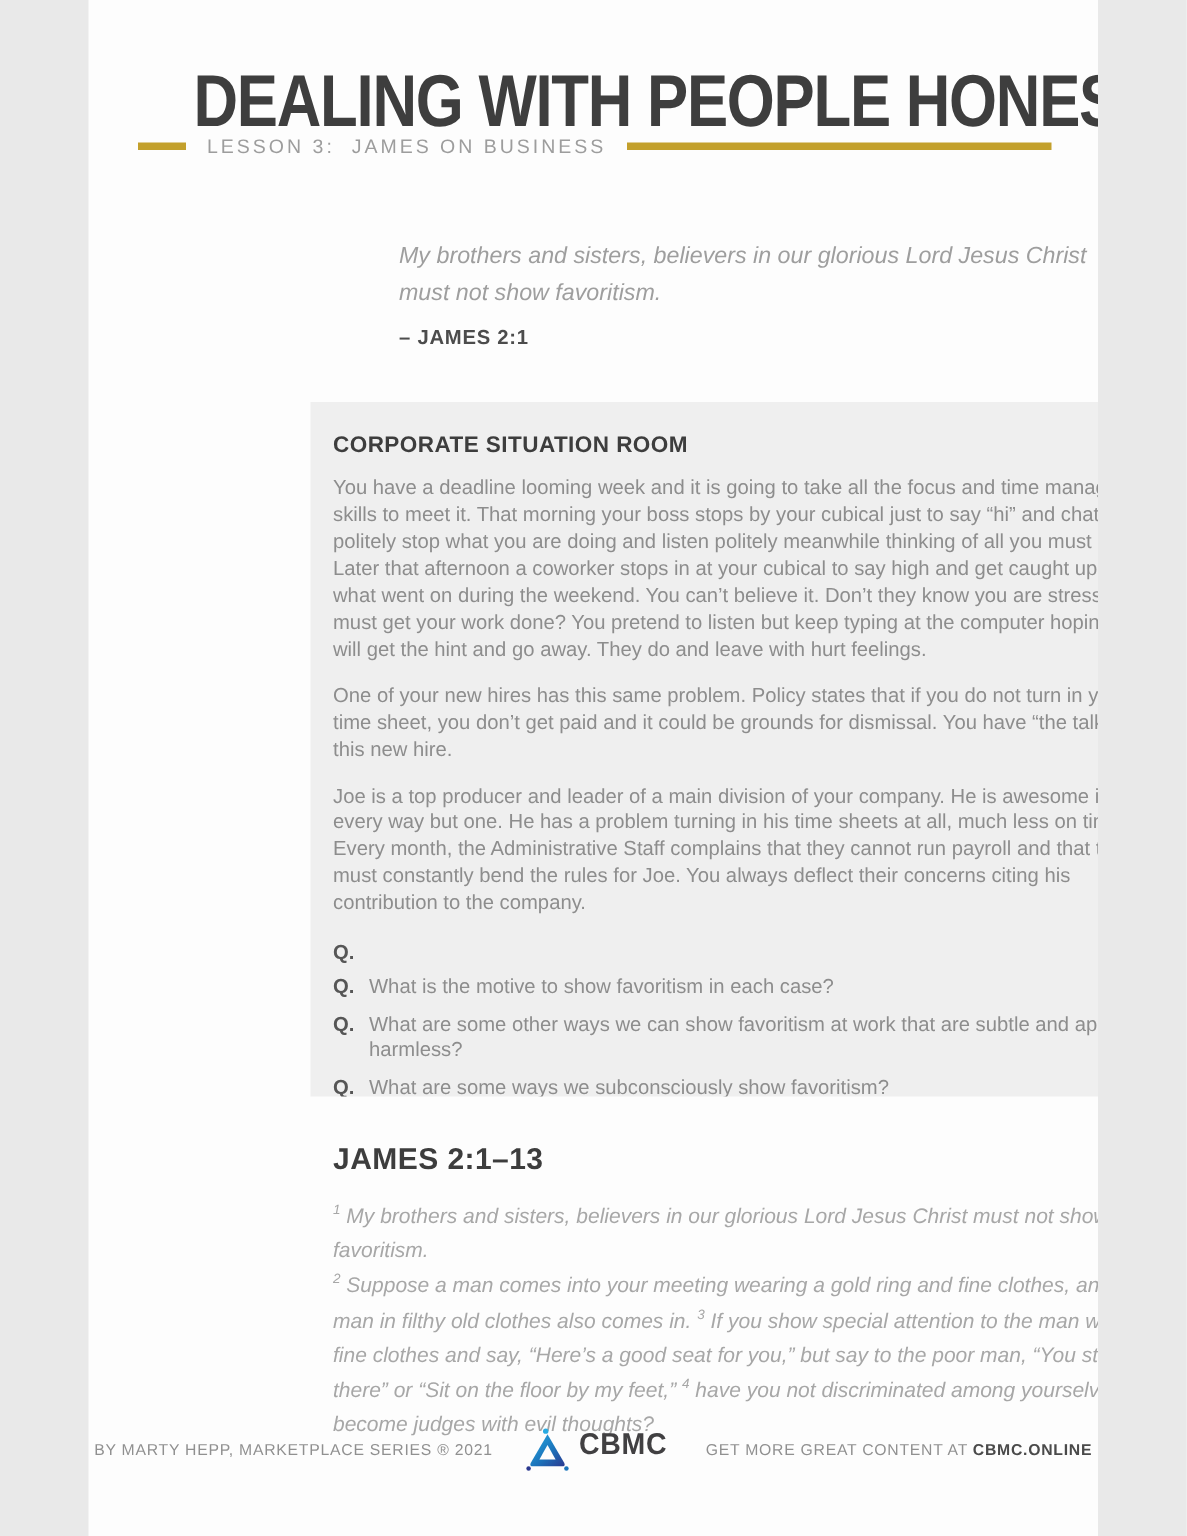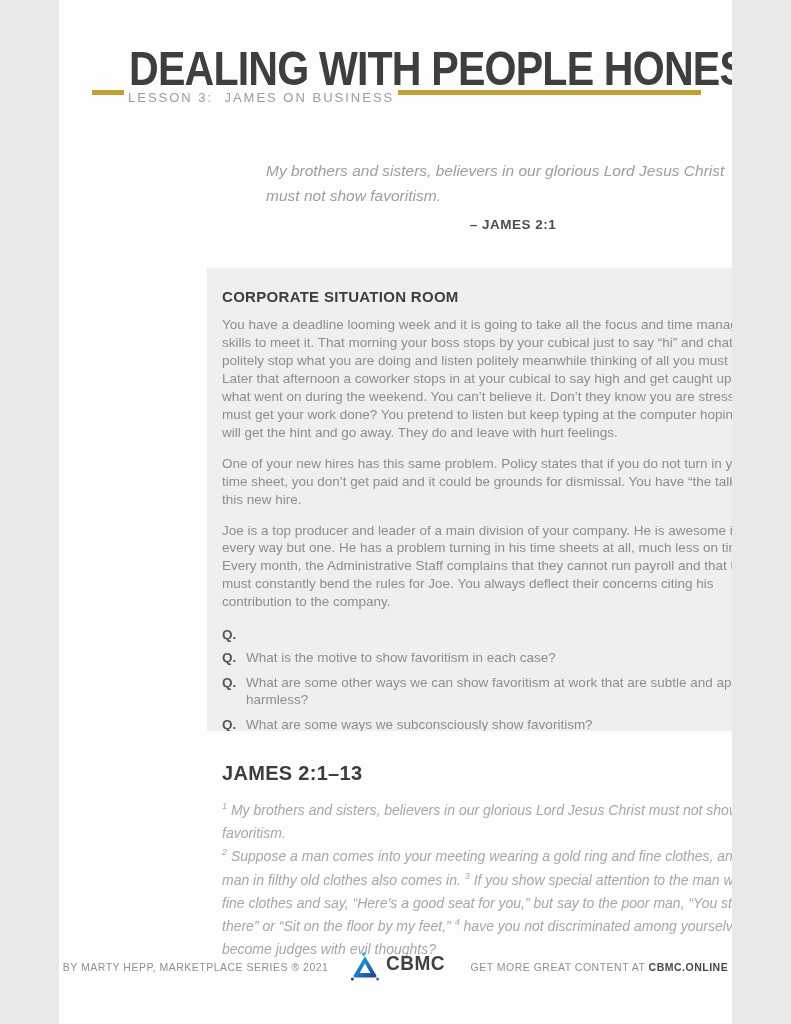--- a/index.html
+++ b/index.html
@@ -24,36 +24,36 @@
   
   .doc-title{
     position:absolute;left:70px;top:44px;
     font-size:49px;font-weight:bold;line-height:1;
     color:var(--title);
     letter-spacing:-1px;white-space:nowrap;
     transform:scaleX(.84);transform-origin:left top;
   }
   .subtitle-row{
     position:absolute;left:33px;top:90px;right:31px;
-    display:flex;align-items:flex-start;
+    display:flex;align-items:center;gap:10px;
   }
   .gold-dash{width:32px;height:5px;background:var(--gold);flex:0 0 auto;}
   .gold-line{flex:1 1 auto;height:5px;background:var(--gold);}
   .subtitle-label{
     font-size:13px;letter-spacing:2px;color:#9d9d9d;
     white-space:pre;flex:0 0 auto;padding:0 4px;
   }
   
   .quote-block{position:absolute;left:207px;top:159px;width:494px;}
   .quote-text{
     font-style:italic;font-size:15.5px;line-height:1.6;
     color:var(--muted);max-width:470px;
   }
   .quote-attribution{
-    margin-top:8px;text-align:center;
+    margin-top:8px;text-align:left;
     font-size:13.5px;font-weight:bold;letter-spacing:.5px;
     color:var(--dark);
   }
   
   .situation-box{
     position:absolute;left:148px;top:268px;
     width:585px;height:463px;
     background:var(--box-bg);
     padding:20px 15px 16px 15px;overflow:hidden;
   }

